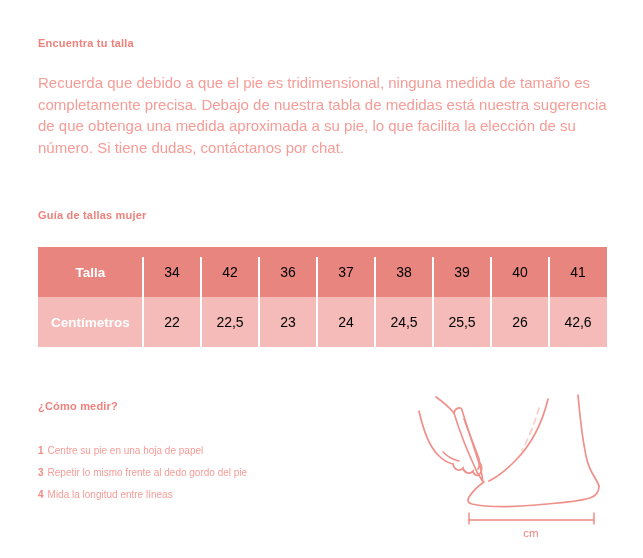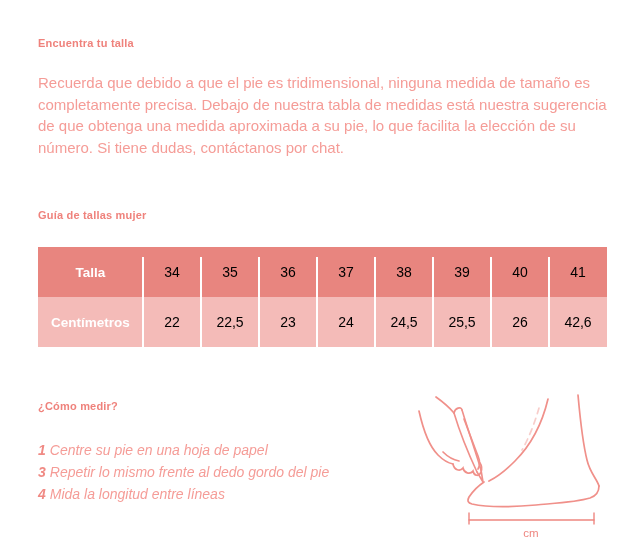--- a/index.html
+++ b/index.html
@@ -62,24 +62,23 @@
     background: #ffffff;
   }
 
   
   .steps {
     position: absolute;
     left: 38px; top: 440px;
     list-style: none;
   }
   .step-item {
-    font-size: 14px;
+    font-size: 10px;
     line-height: 21.8px;
     color: #f59c97;
-    font-style: italic;
   }
   .step-num {
     font-weight: bold;
     color: #f08a84;
     margin-right: 4px;
   }
 
   
   .illustration {
     position: absolute;
@@ -93,21 +92,21 @@
 <h2 class="section-title" id="find-title">Encuentra tu talla</h2>
 
 <p class="intro-paragraph">Recuerda que debido a que el pie es tridimensional, ninguna medida de tamaño es completamente precisa. Debajo de nuestra tabla de medidas está nuestra sugerencia de que obtenga una medida aproximada a su pie, lo que facilita la elección de su número. Si tiene dudas, contáctanos por chat.</p>
 
 <h2 class="section-title" id="guide-title">Guía de tallas mujer</h2>
 
 <div class="size-table">
   <div class="trow trow-sizes">
     <div class="tcell tlabel">Talla</div>
     <div class="tcell">34</div>
-    <div class="tcell">35</div>
+    <div class="tcell">42</div>
     <div class="tcell">36</div>
     <div class="tcell">37</div>
     <div class="tcell">38</div>
     <div class="tcell">39</div>
     <div class="tcell">40</div>
     <div class="tcell">41</div>
   </div>
   <div class="trow trow-cm">
     <div class="tcell tlabel">Centímetros</div>
     <div class="tcell">22</div>

